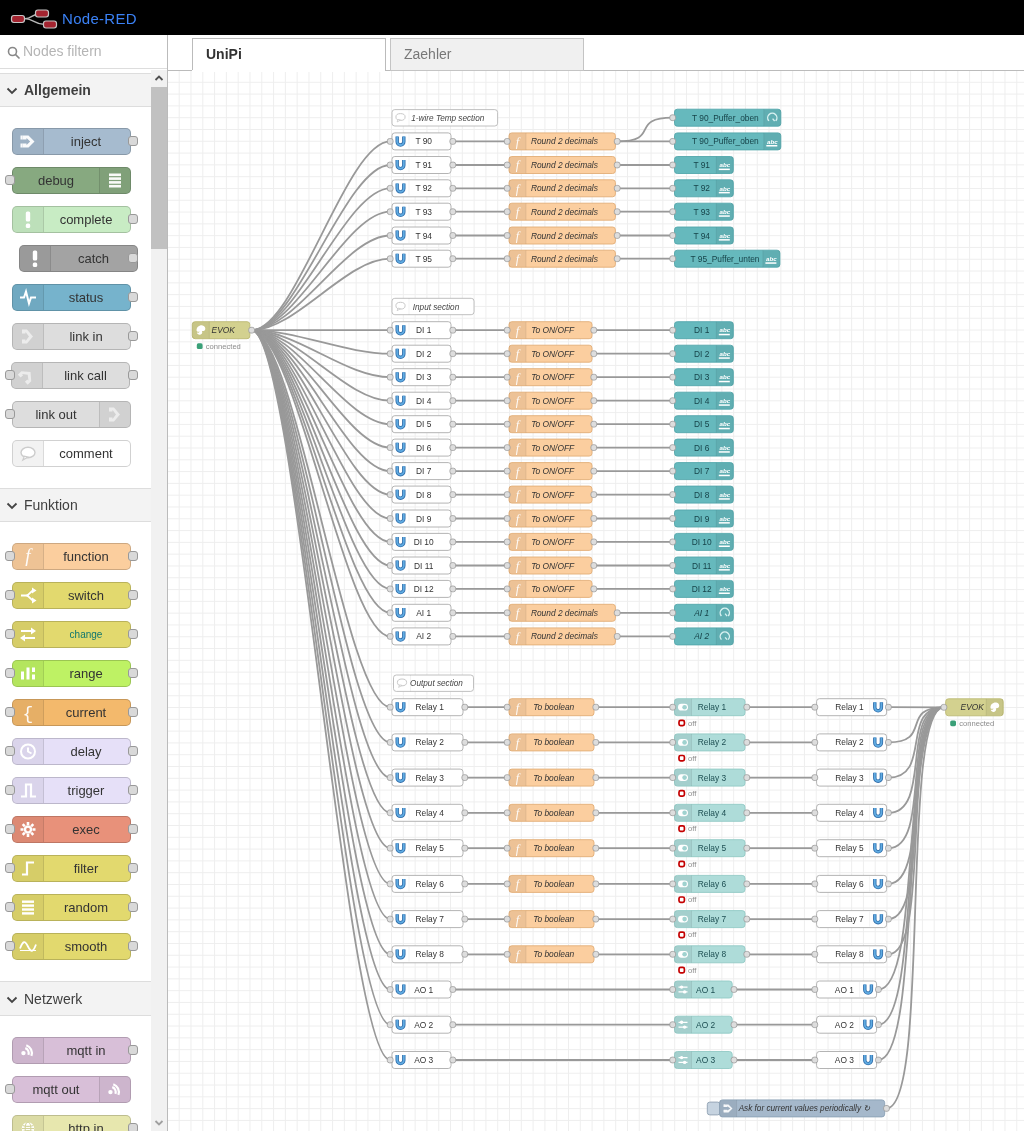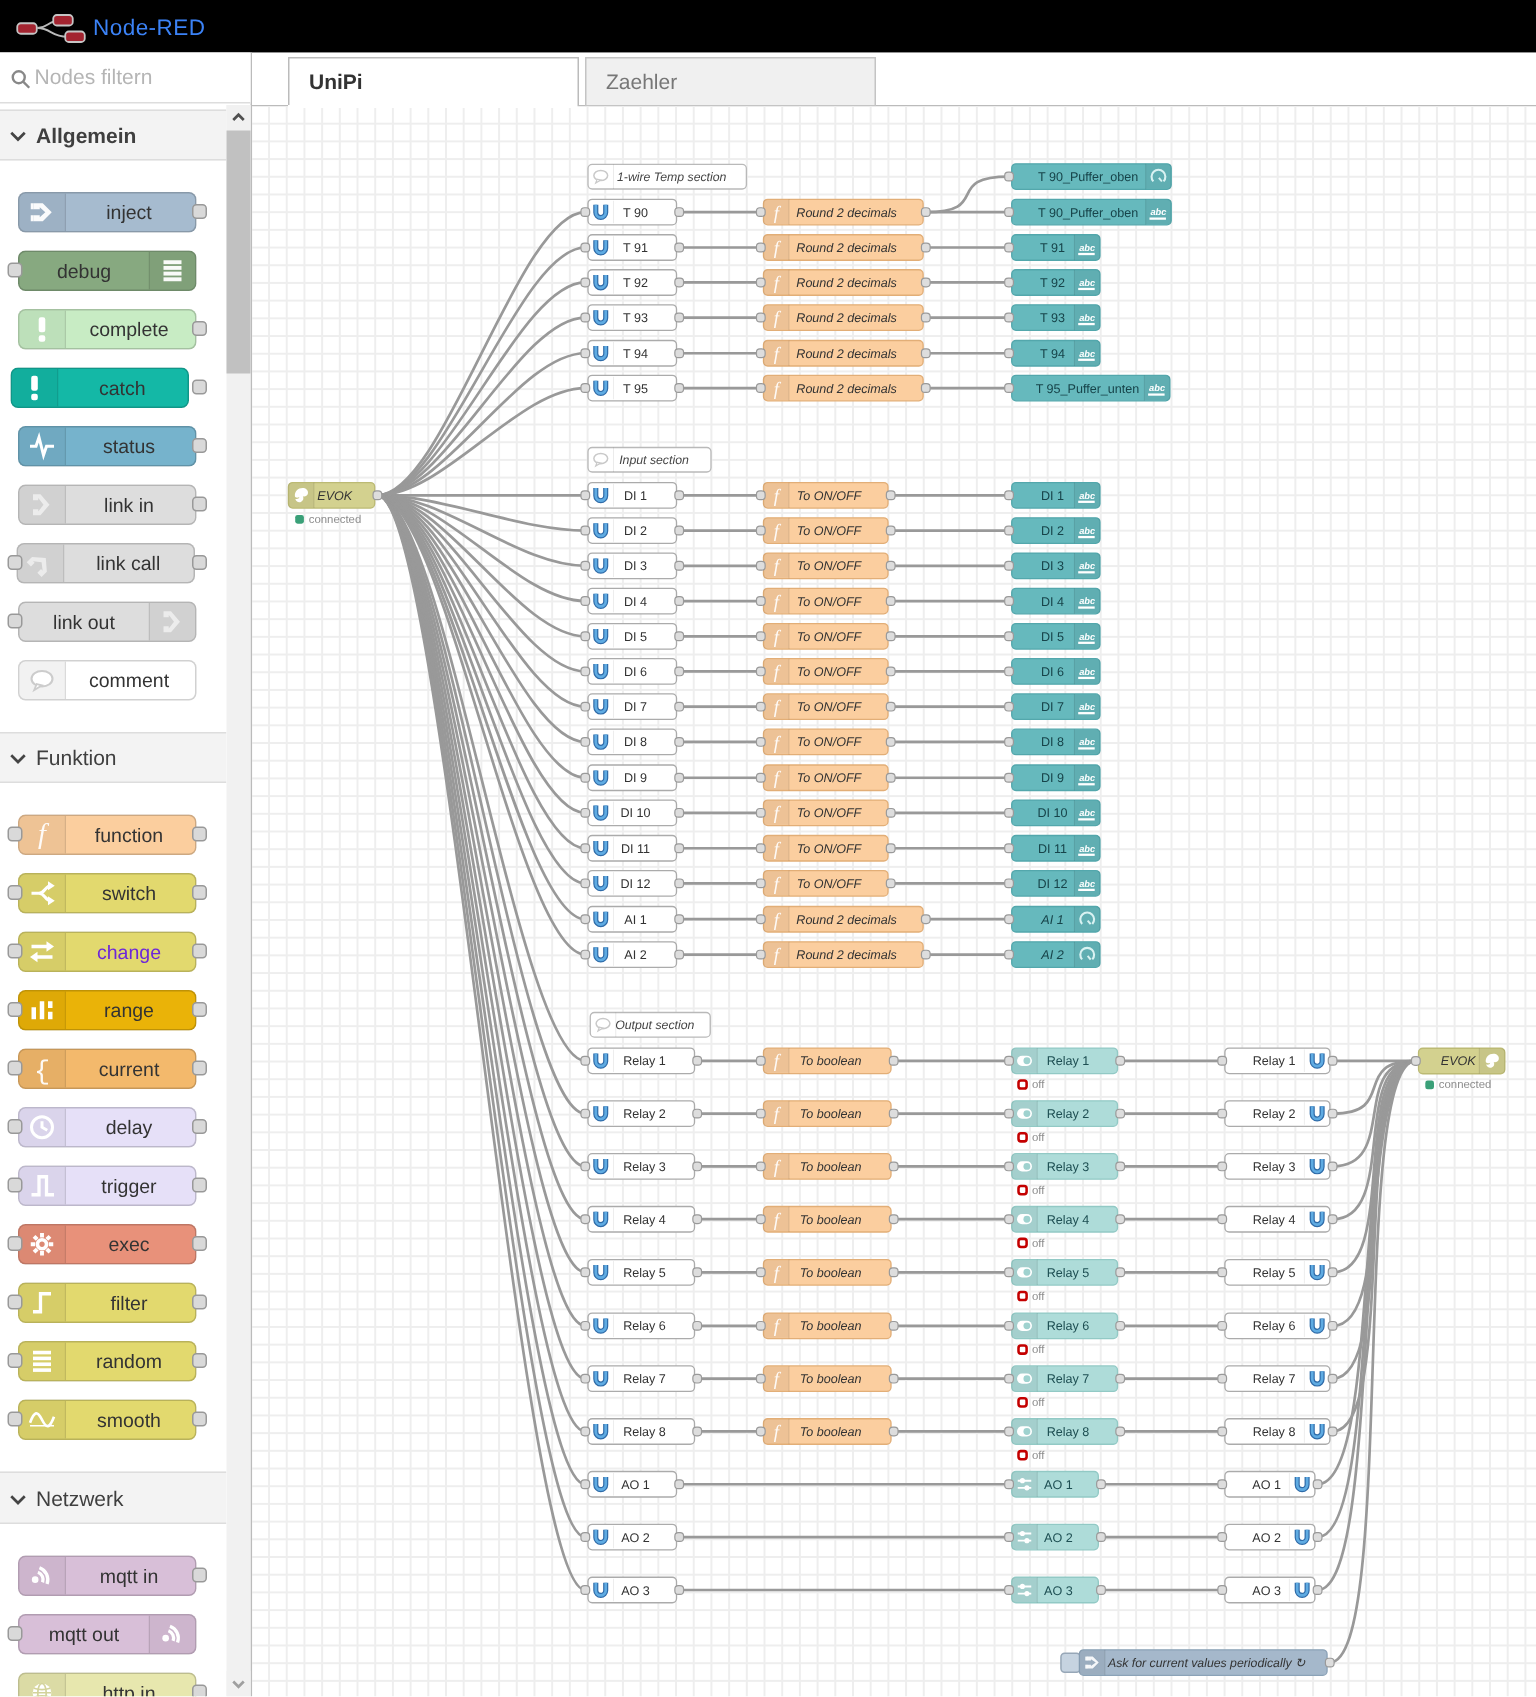--- a/index.html
+++ b/index.html
@@ -75,21 +75,21 @@
           <svg width="30" height="25" viewBox="0 0 30 25" style="position:absolute;top:0;left:0">
             <g fill="#fff" transform="translate(15,12.5)">
               <rect x="-2.2" y="-8" width="4.4" height="10" rx="1.5"></rect>
               <rect x="-2.2" y="4" width="4.4" height="4.4" rx="1.5"></rect>
             </g>
           </svg>
         </div>
 <div style="position:absolute;left:30px;right:0;top:0;bottom:0;display:flex;align-items:center;justify-content:center;font-size:13px;color:#333">complete</div>
 </div>
 <div style="position:absolute;left:127.5px;top:144.0px;width:10px;height:10px;background:#d9d9d9;border:1px solid #999;border-radius:3px;box-sizing:border-box"></div>
-<div style="position:absolute;left:7px;top:174.5px;width:119px;height:27px;background:#14b8a6;border:1.5px solid rgba(0,0,0,0.18);border-radius:5px;box-sizing:border-box">
+<div style="position:absolute;left:19px;top:174.5px;width:119px;height:27px;background:#a3a3a3;border:1.5px solid rgba(0,0,0,0.18);border-radius:5px;box-sizing:border-box">
 <div style="position:absolute;left:0;top:0;width:30px;height:100%;background:rgba(0,0,0,0.05);border-right:1px solid rgba(0,0,0,0.1);border-radius:4px 0 0 4px">
           <svg width="30" height="25" viewBox="0 0 30 25" style="position:absolute;top:0;left:0">
             <g fill="#fff" transform="translate(15,12.5)">
               <rect x="-2.2" y="-8" width="4.4" height="10" rx="1.5"></rect>
               <rect x="-2.2" y="4" width="4.4" height="4.4" rx="1.5"></rect>
             </g>
           </svg>
         </div>
 <div style="position:absolute;left:30px;right:0;top:0;bottom:0;display:flex;align-items:center;justify-content:center;font-size:13px;color:#333">catch</div>
 </div>
@@ -184,25 +184,25 @@
 <div style="position:absolute;left:11.5px;top:550.5px;width:119px;height:27px;background:#e2d96e;border:1.5px solid rgba(0,0,0,0.18);border-radius:5px;box-sizing:border-box">
 <div style="position:absolute;left:0;top:0;width:30px;height:100%;background:rgba(0,0,0,0.05);border-right:1px solid rgba(0,0,0,0.1);border-radius:4px 0 0 4px">
           <svg width="30" height="25" viewBox="0 0 30 25" style="position:absolute;top:0;left:0">
             <g stroke="#fff" stroke-width="2.2" fill="#fff" transform="translate(15,12.5)">
               <path d="M-7 -3.5 L4 -3.5 M7 3.5 L-4 3.5" fill="none"></path>
               <path d="M3 -7 L8 -3.5 L3 0 Z" stroke="none"></path>
               <path d="M-3 0 L-8 3.5 L-3 7 Z" stroke="none"></path>
             </g>
           </svg>
         </div>
-<div style="position:absolute;left:30px;right:0;top:0;bottom:0;display:flex;align-items:center;justify-content:center;font-size:13px;color:#6d28d9">change</div>
+<div style="position:absolute;left:30px;right:0;top:0;bottom:0;display:flex;align-items:center;justify-content:center;font-size:10px;color:#0f766e">change</div>
 </div>
 <div style="position:absolute;left:4.5px;top:559.0px;width:10px;height:10px;background:#d9d9d9;border:1px solid #999;border-radius:3px;box-sizing:border-box"></div>
 <div style="position:absolute;left:127.5px;top:559.0px;width:10px;height:10px;background:#d9d9d9;border:1px solid #999;border-radius:3px;box-sizing:border-box"></div>
-<div style="position:absolute;left:11.5px;top:589.5px;width:119px;height:27px;background:#eab308;border:1.5px solid rgba(0,0,0,0.18);border-radius:5px;box-sizing:border-box">
+<div style="position:absolute;left:11.5px;top:589.5px;width:119px;height:27px;background:#bef264;border:1.5px solid rgba(0,0,0,0.18);border-radius:5px;box-sizing:border-box">
 <div style="position:absolute;left:0;top:0;width:30px;height:100%;background:rgba(0,0,0,0.05);border-right:1px solid rgba(0,0,0,0.1);border-radius:4px 0 0 4px">
           <svg width="30" height="25" viewBox="0 0 30 25" style="position:absolute;top:0;left:0">
             <g fill="#fff" transform="translate(15,12.5)">
               <rect x="-7" y="-2" width="3" height="8"></rect>
               <rect x="-1.5" y="-6" width="3" height="12"></rect>
               <rect x="4" y="-6" width="3" height="4.5"></rect>
               <rect x="4" y="1" width="3" height="5"></rect>
             </g>
           </svg>
         </div>

